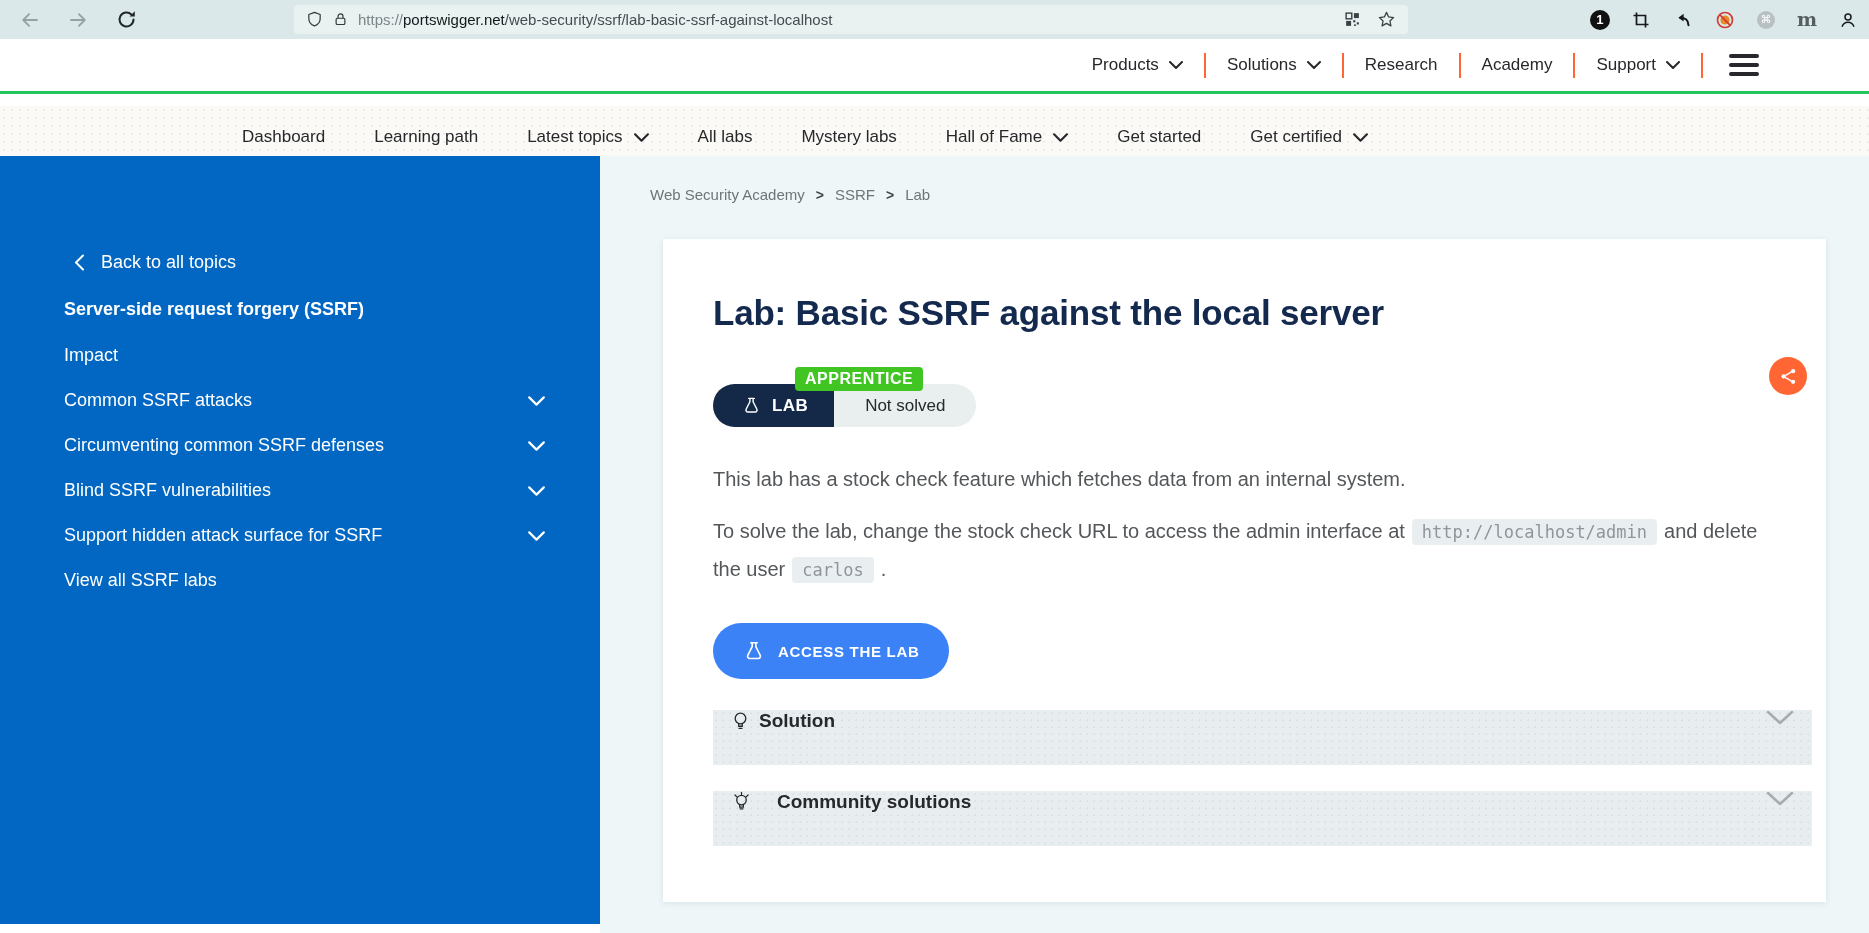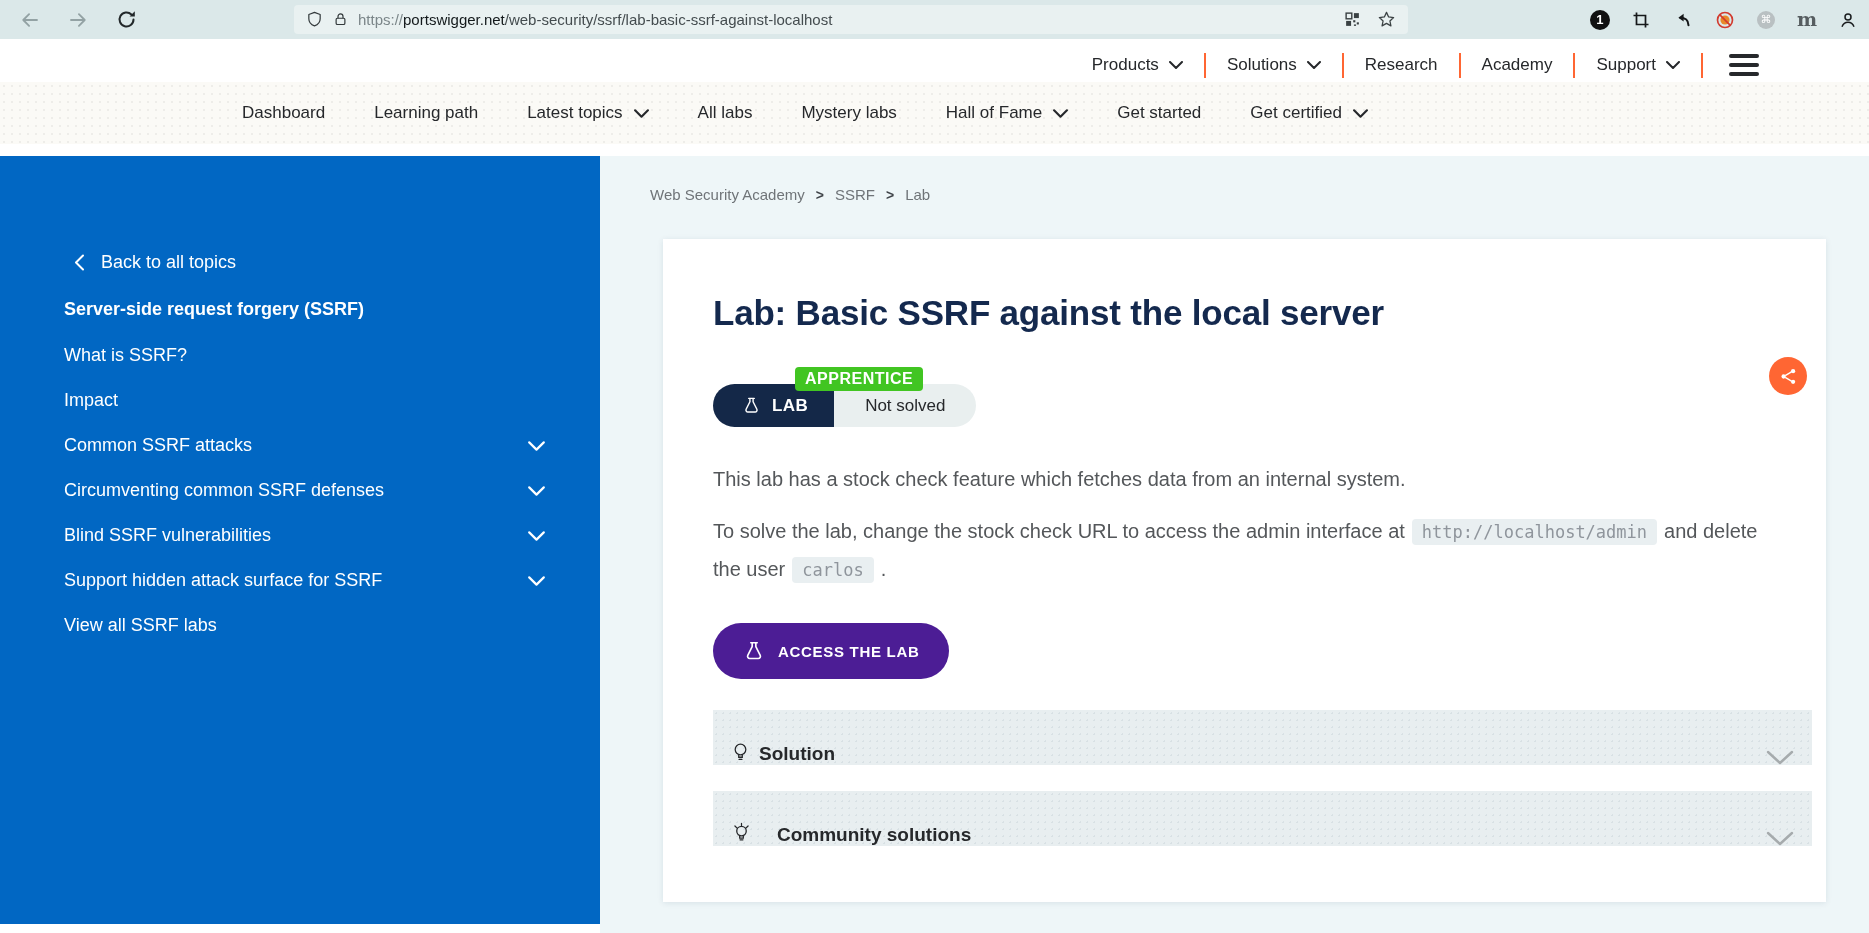--- a/index.html
+++ b/index.html
@@ -35,21 +35,21 @@
     border-bottom:3px solid #22c55e; display:flex; align-items:center; justify-content:flex-end; padding-right:110px;
   }
   .pn-items { display:flex; align-items:center; font-size:17px; color:#26282b; }
   .pn-item { display:flex; align-items:center; gap:10px; padding:0 21px; cursor:pointer; }
   .pn-sep { width:2px; height:25px; background:#ff6633; }
   .hamburger { margin-left:26px; display:flex; flex-direction:column; gap:5px; cursor:pointer; }
   .hamburger span { display:block; width:30px; height:4px; background:#26282b; border-radius:2px; }
 
   
   .secondary-nav {
-    position:absolute; top:82px; left:0; width:1869px; height:62px;
+    position:absolute; top:106px; left:0; width:1869px; height:62px;
     background-color:#fbfaf6;
     background-image:radial-gradient(rgba(0,0,0,0.05) 1.1px, transparent 1.1px);
     background-size:8px 8px;
     display:flex; padding-left:242px; gap:49px;
     font-size:17px; color:#26282b;
   }
   .sn-item { display:flex; align-items:center; gap:11px; cursor:pointer; white-space:nowrap; }
 
   
   .sidebar {
@@ -90,26 +90,26 @@
   .p1 { margin:40px 0 0; line-height:24px; }
   .p2 { margin:22px 0 0; width:1050px; line-height:37px; }
   .inline-code {
     font-family:"DejaVu Sans Mono", monospace; font-size:17px; color:#8f959c;
     background:#e9eff1; border-radius:4px; padding:3px 10px; margin:0 7px; white-space:nowrap;text-align:center;
   }
 
   .btn-row { margin-top:34px; }
   .access-btn {
     display:inline-flex; align-items:center; gap:13px; height:56px; padding:0 30px;
-    background:#4c1d95; color:#fff; border:none; border-radius:28px; cursor:pointer;
+    background:#3b82f6; color:#fff; border:none; border-radius:28px; cursor:pointer;
     font-family:"Liberation Sans", sans-serif; font-size:15px; font-weight:bold; letter-spacing:0.7px;
   }
 
   .section-bar {
-    width:1099px; height:55px; display:flex; align-items:flex-end; padding:0 18px 0 19px; cursor:pointer;
+    width:1099px; height:55px; display:flex; align-items:flex-start; padding:0 18px 0 19px; cursor:pointer;
     background-color:#e8eef0;
     background-image:radial-gradient(rgba(110,135,150,0.13) 1px, transparent 1px);
     background-size:7px 7px;
   }
   .sec-solution { margin-top:31px; }
   .sec-community { margin-top:26px;gap:16px; }
   .section-label { font-size:19px; font-weight:bold; color:#26282b; margin-left:10px; }
   .section-chev { margin-left:auto; }
 </style>
 </head>
@@ -275,21 +275,20 @@
 
 <div class="sidebar">
   <div class="back-row">
     <svg width="10" height="17" viewBox="0 0 10 16">
         <path d="M9 1L2 8l7 7" fill="none" stroke="#ffffff" stroke-width="2" stroke-linecap="round" stroke-linejoin="round"></path>
       </svg>
     <span>Back to all topics</span>
   </div>
   <div class="topic-title">Server-side request forgery (SSRF)</div>
 
-  <div class="side-item"><span>What is SSRF?</span></div>
   <div class="side-item"><span>Impact</span></div>
   <div class="side-item">
     <span>Common SSRF attacks</span>
     <svg class="side-chev" width="17" height="10" viewBox="0 0 14 8">
         <path d="M1 1l6 6 6-6" fill="none" stroke="#ffffff" stroke-width="1.8" stroke-linecap="round" stroke-linejoin="round"></path>
       </svg>
   </div>
   <div class="side-item">
     <span>Circumventing common SSRF defenses</span>
     <svg class="side-chev" width="17" height="10" viewBox="0 0 14 8">

